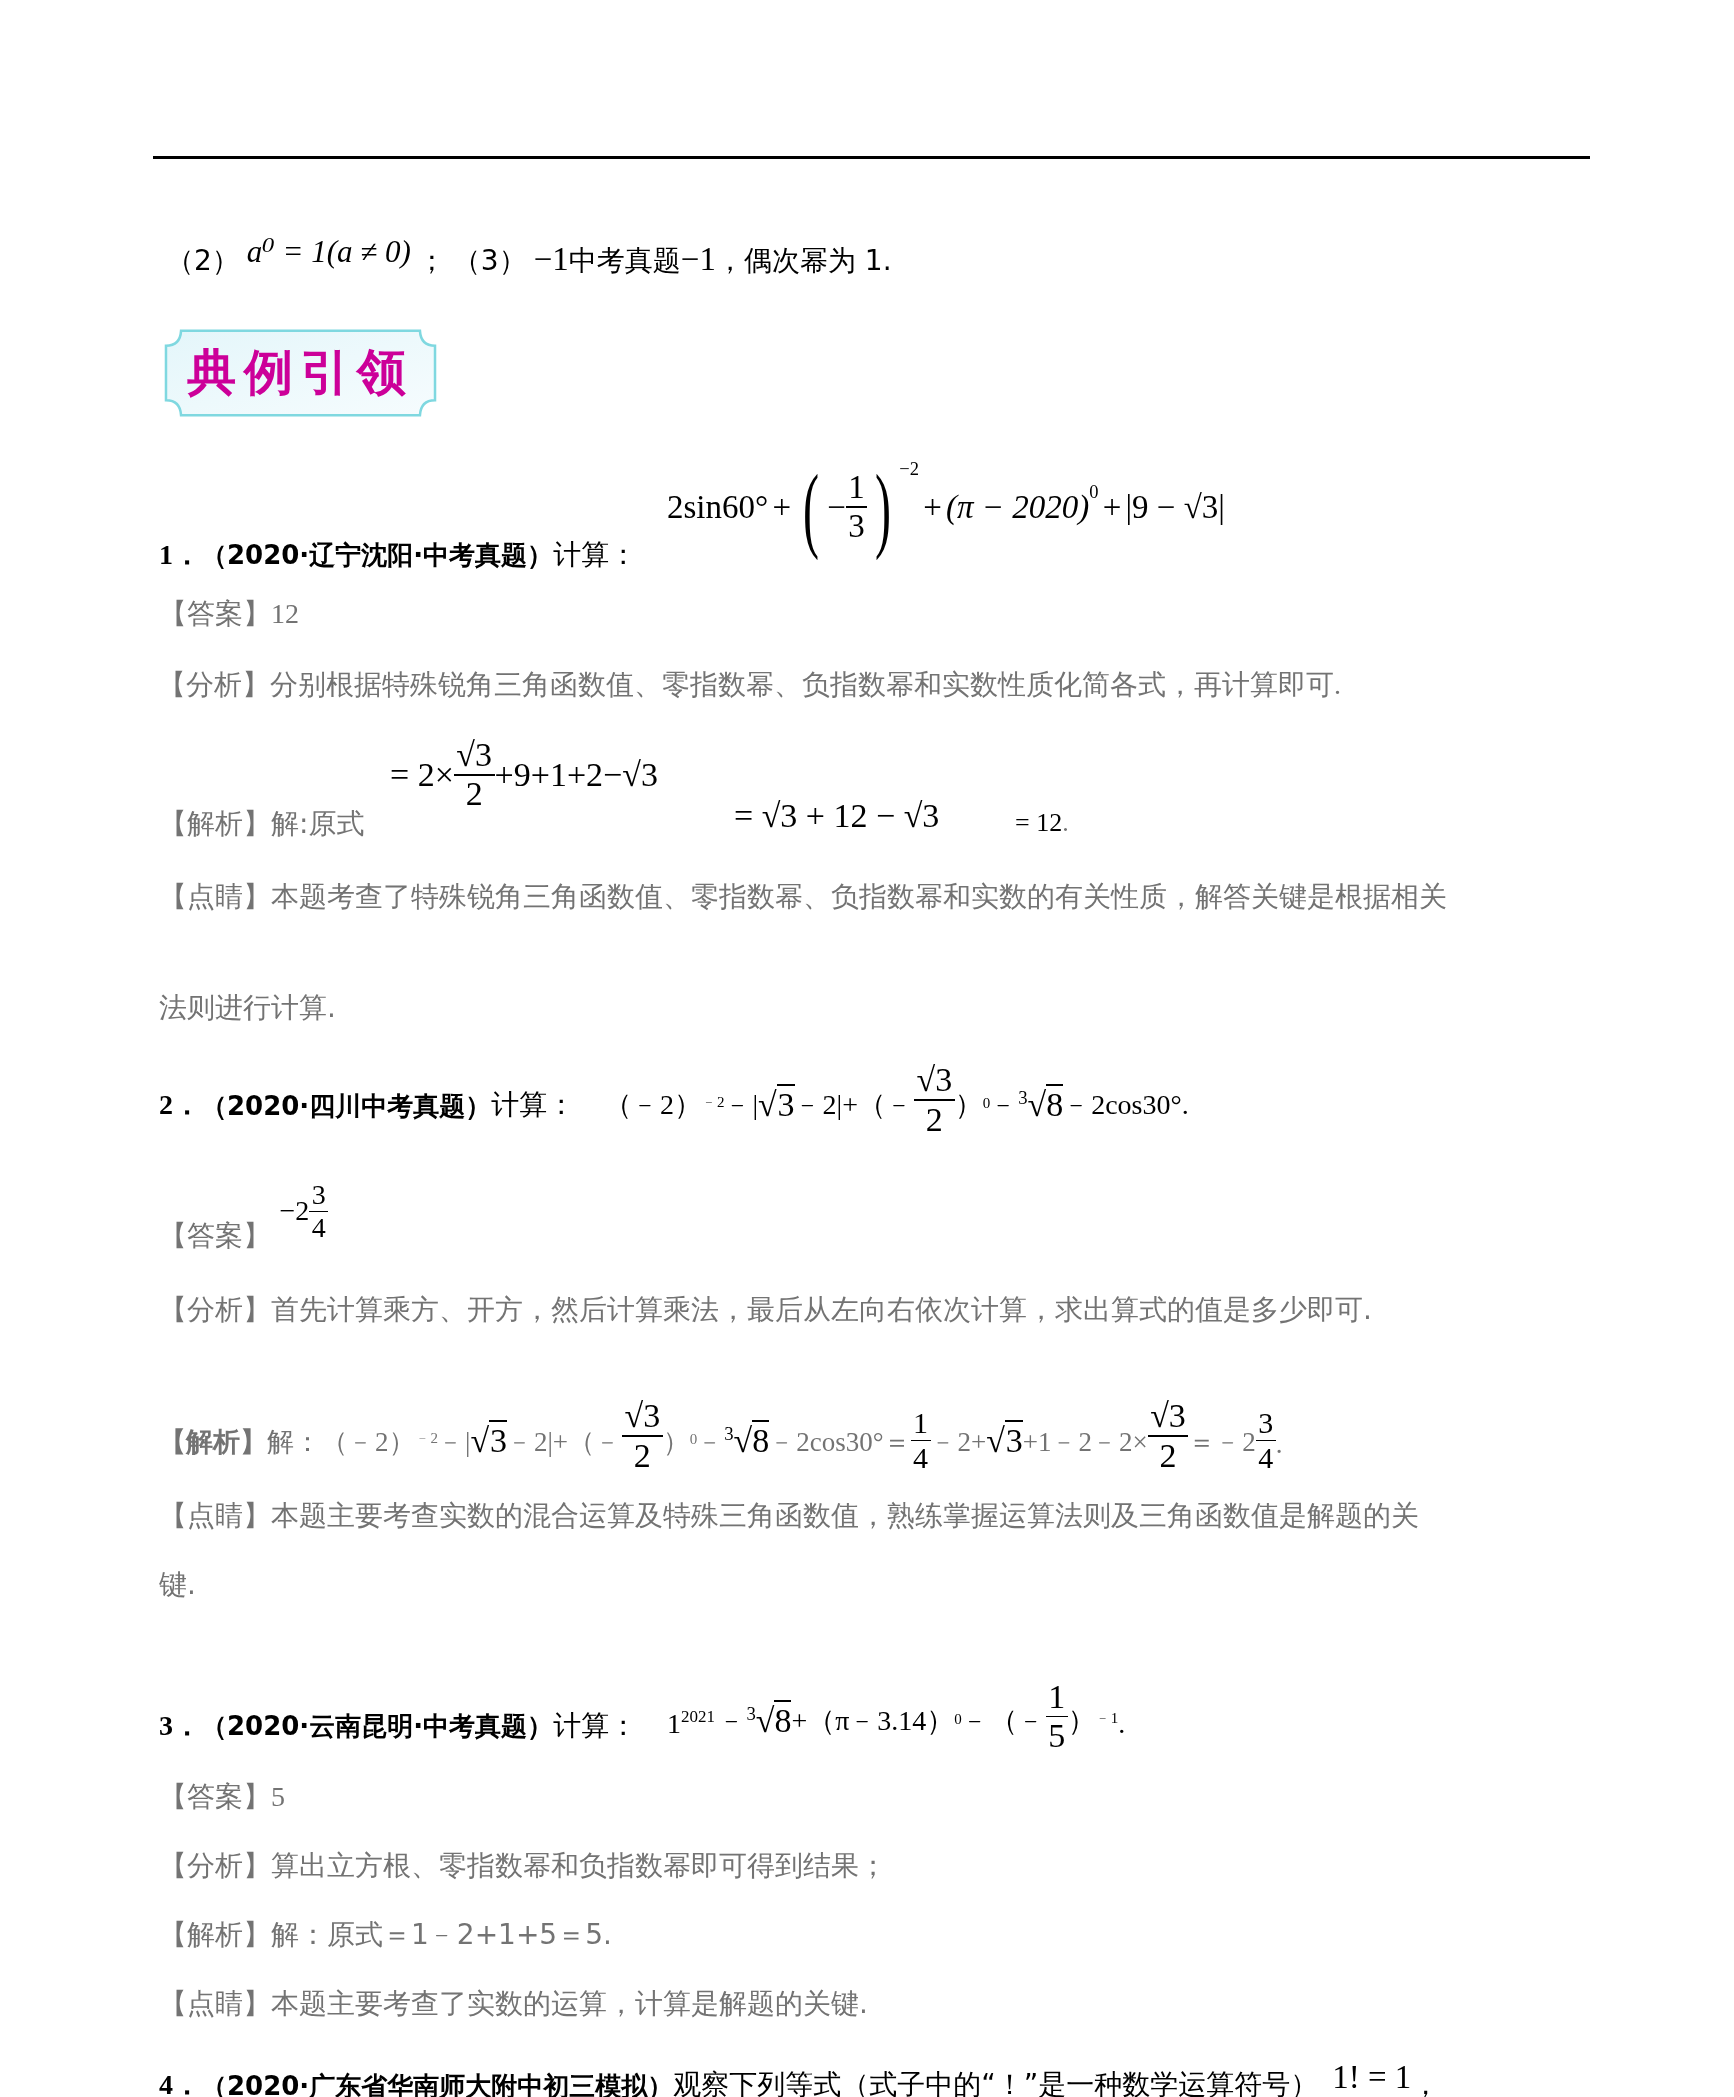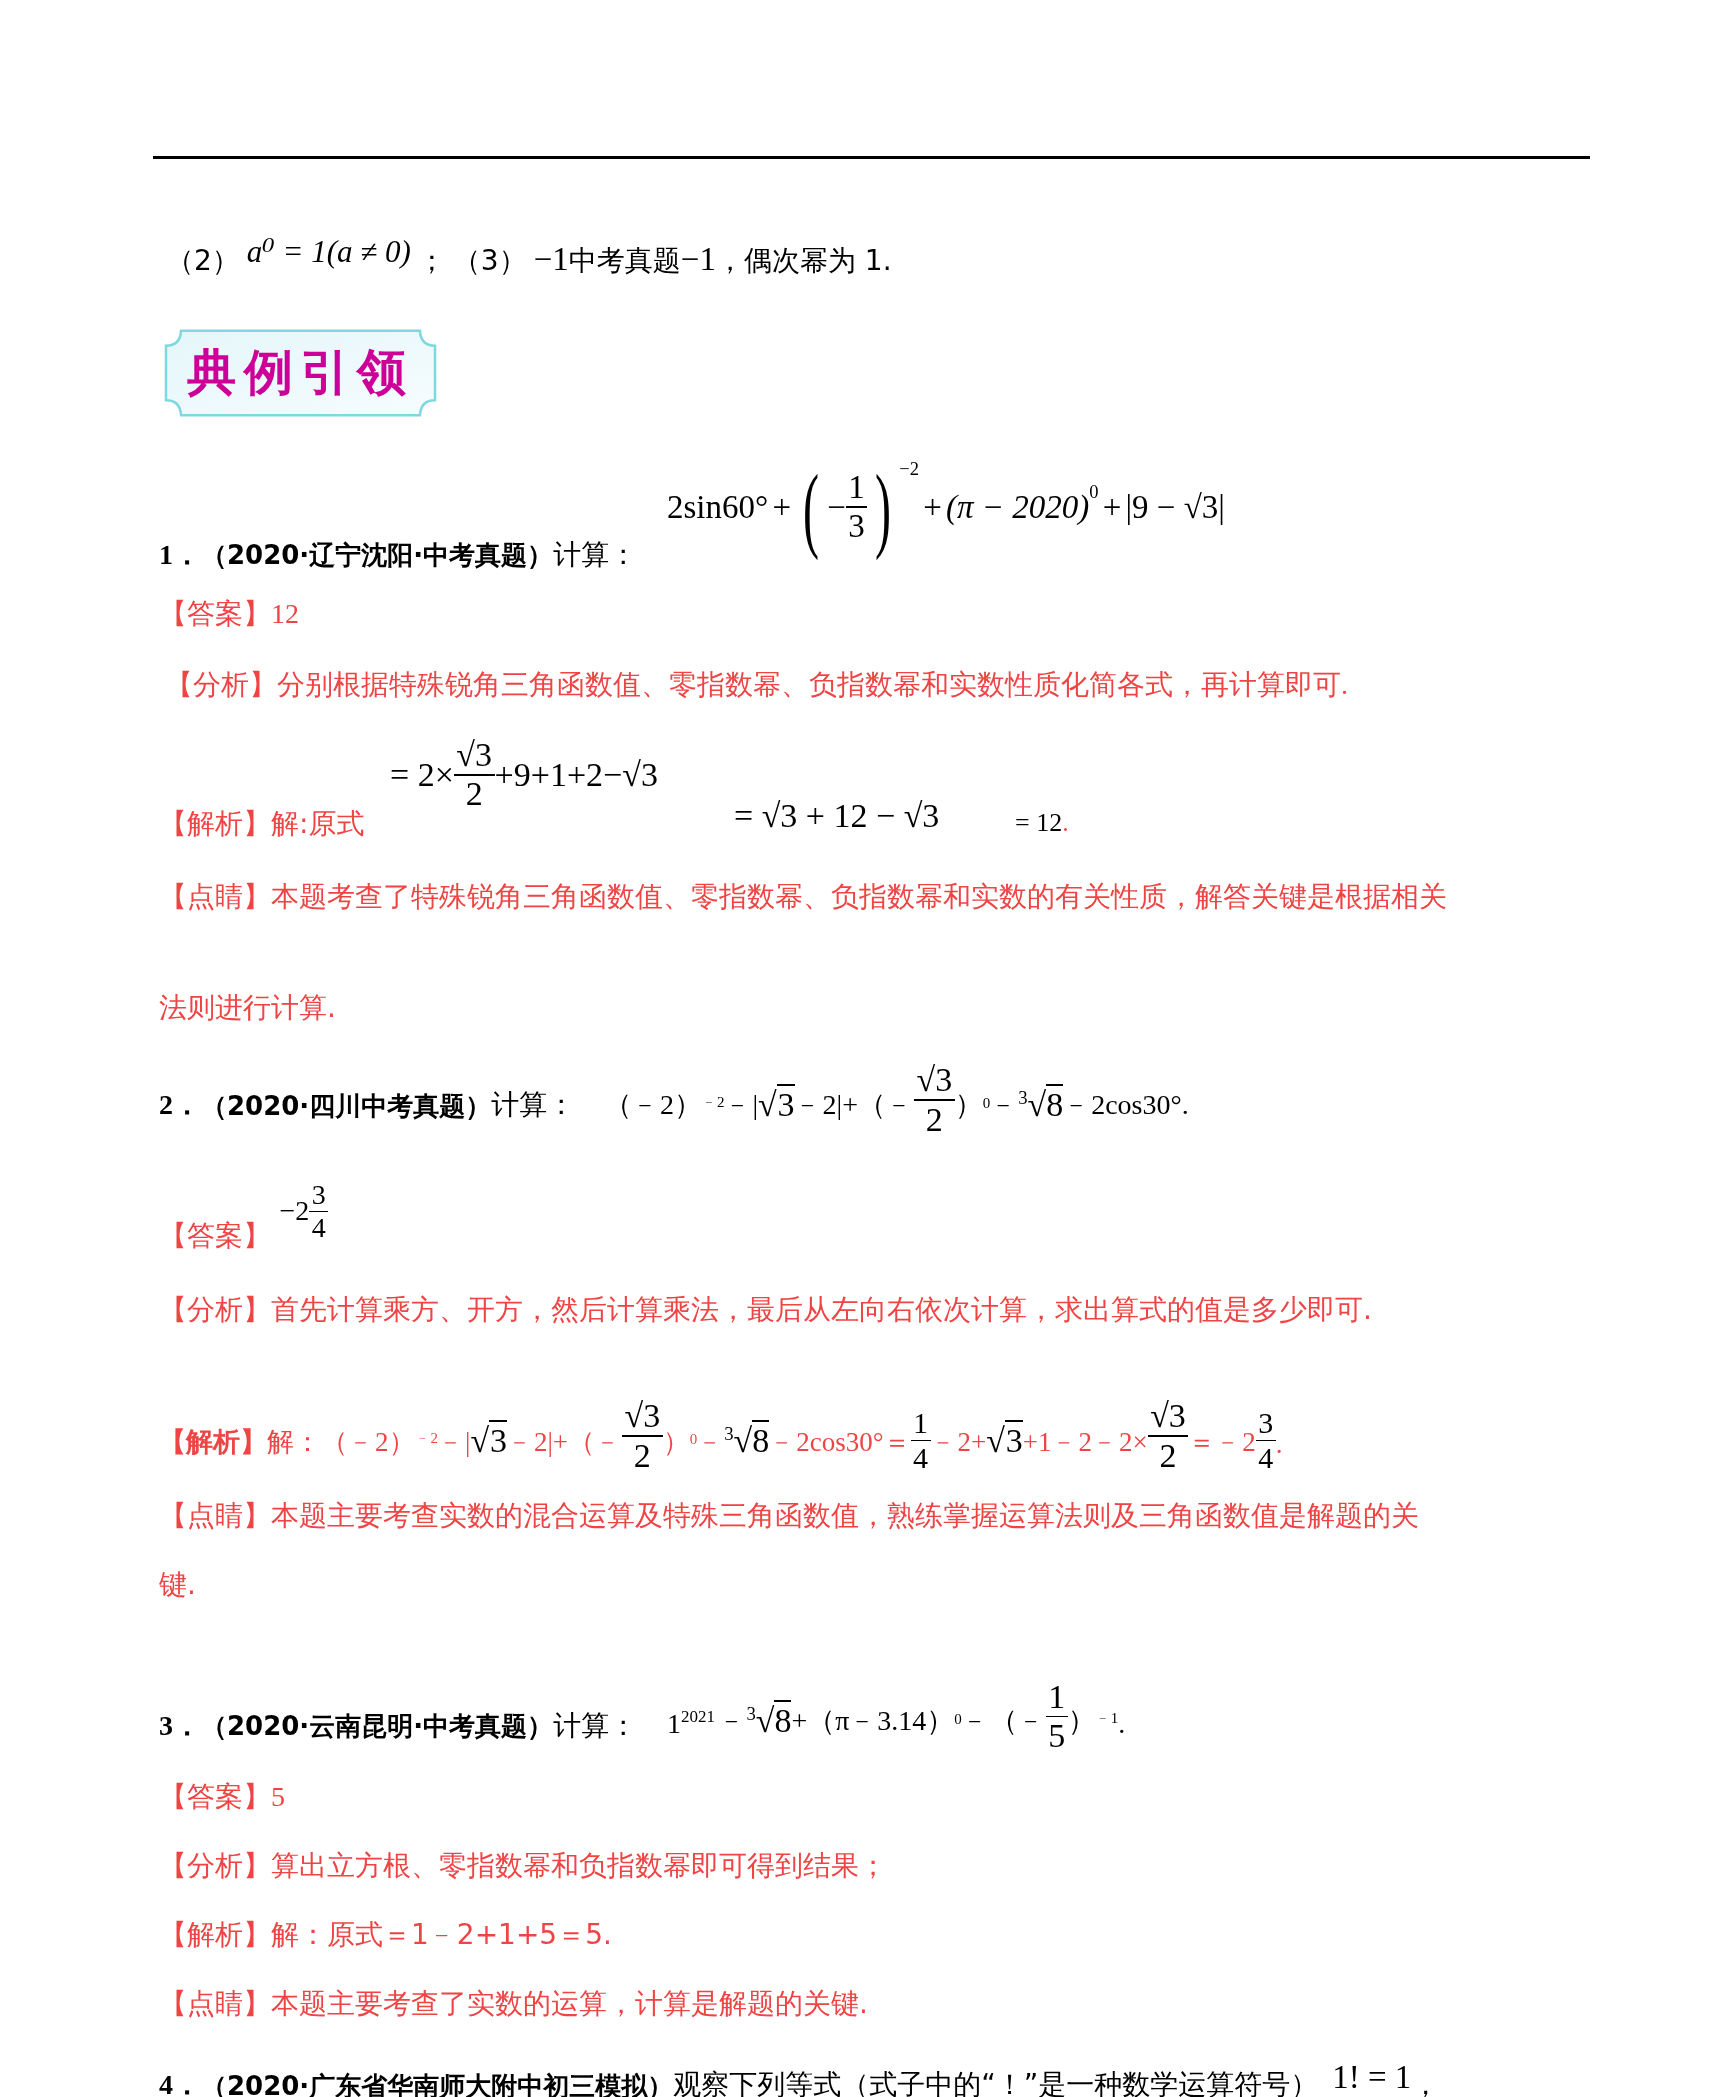--- a/index.html
+++ b/index.html
@@ -1,21 +1,21 @@
 <!DOCTYPE html>
 <html style="font-size:6.7px"><head>
 <meta charset="utf-8">
 <style>
   html, body { margin: 0; padding: 0; background: #ffffff; }
   body { width: 1735px; height: 2453px; position: relative; overflow: hidden;
          font-family: "Liberation Serif", "DejaVu Serif", serif; color: #000; }
   .abs { position: absolute; white-space: nowrap; }
   .cn { font-family: "DejaVu Sans", "Liberation Sans", sans-serif; }
   .txt { font-size: 28px; line-height: 1; }
-  .red { color: #ef4444; }
+  .red { color: #737373; }
   .math { font-family: "Liberation Serif", "DejaVu Serif", serif; font-style: normal; }
   .it { font-style: italic; }
   .bold { font-weight: bold; }
   .rule { position: absolute; left: 153px; top: 156px; width: 1437px; height: 2.9px; background: #000; }
   .badge { position: absolute; left: 164px; top: 329px; width: 216px; height: 88px; }
   .badge-text { position: absolute; left: 0; top: 0; width: 273px; height: 88px;
                 display: flex; align-items: center; justify-content: center;
                 font-size: 49px; font-weight: bold; color: #cc0099; letter-spacing: 7.6px;
                 font-family: "DejaVu Serif", serif; }
   .frac { display: inline-flex; flex-direction: column; align-items: center; vertical-align: middle; }
@@ -68,21 +68,21 @@
   <span style="margin:0 4.2px;">+</span>
   <span class="it">(π − 2020)</span>
   <span style="font-size:18.5px; position:relative; top:-15px;">0</span>
   <span style="margin:0 4.2px;">+</span>
   <span>|9 − √3|</span>
 </div>
 
 <div class="abs txt red cn" style="left:159px; top:600px;">
   <span>【答案】</span><span class="math">12</span>
 </div>
-<div class="abs txt red cn" style="left:165px; top:671px;font-family:Liberation Serif, serif;">
+<div class="abs txt red cn" style="left:158px; top:671px;font-family:Liberation Serif, serif;">
   <span>【分析】</span><span>分别根据特殊锐角三角函数值、零指数幂、负指数幂和实数性质化简各式，再计算即可.</span>
 </div>
 <div class="abs txt" style="left:159px; top:810px;">
   <span class="red cn">【解析】</span><span class="red cn">解:原式</span>
 </div>
 <div class="abs math" style="left:390px; top:738px; font-size:34px; display:flex; align-items:center;">
   <span>= 2×</span>
   <span class="frac">
       <span class="num">√3</span>
       <span class="den">2</span>

